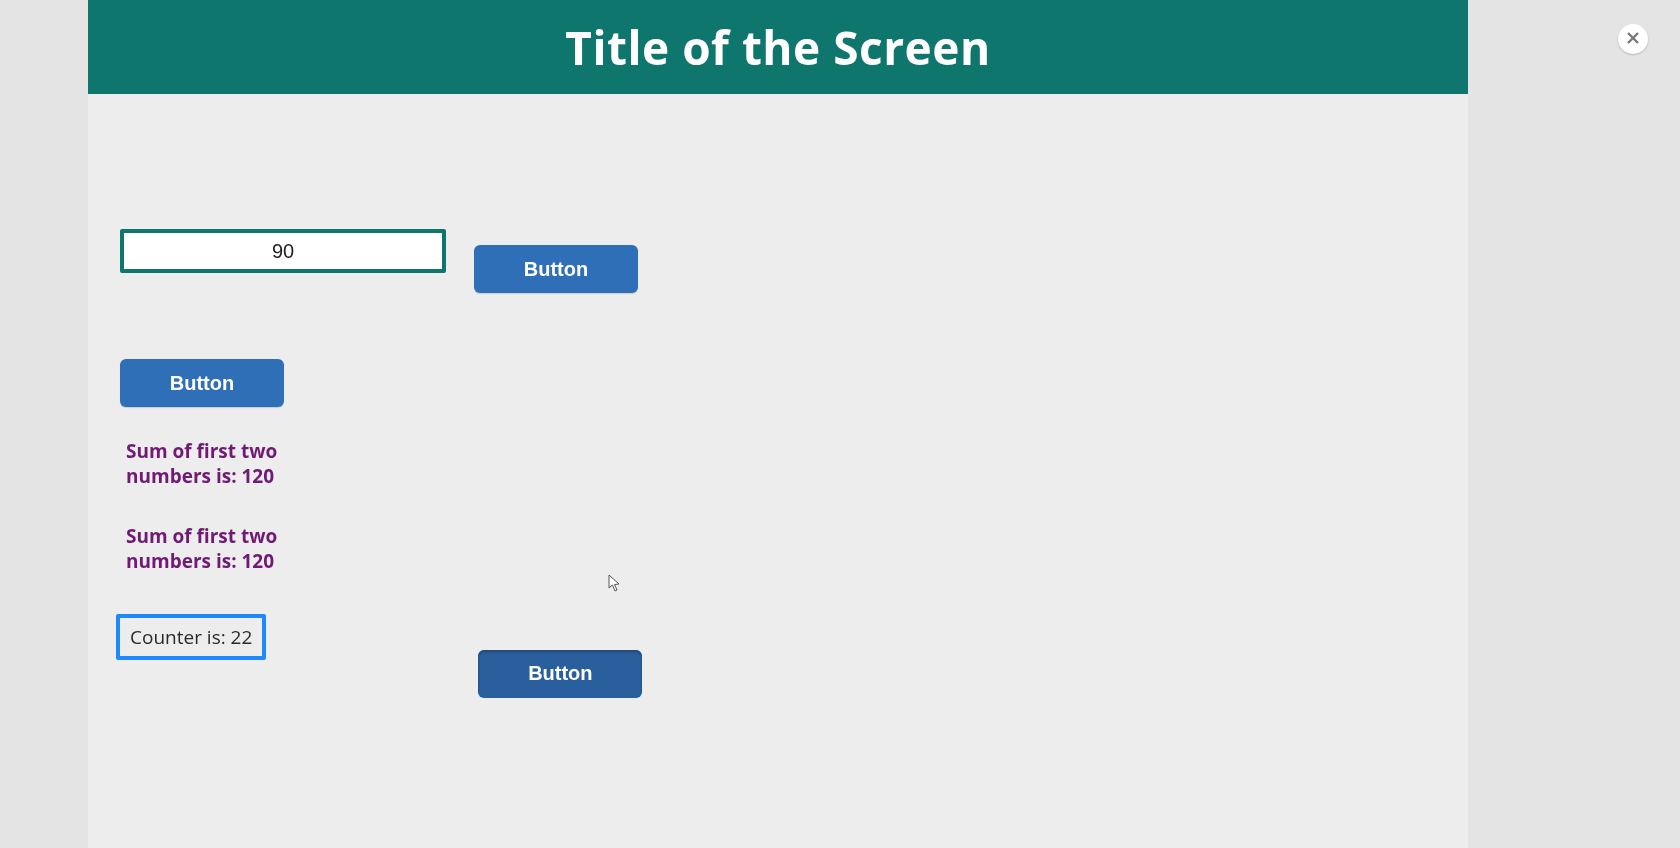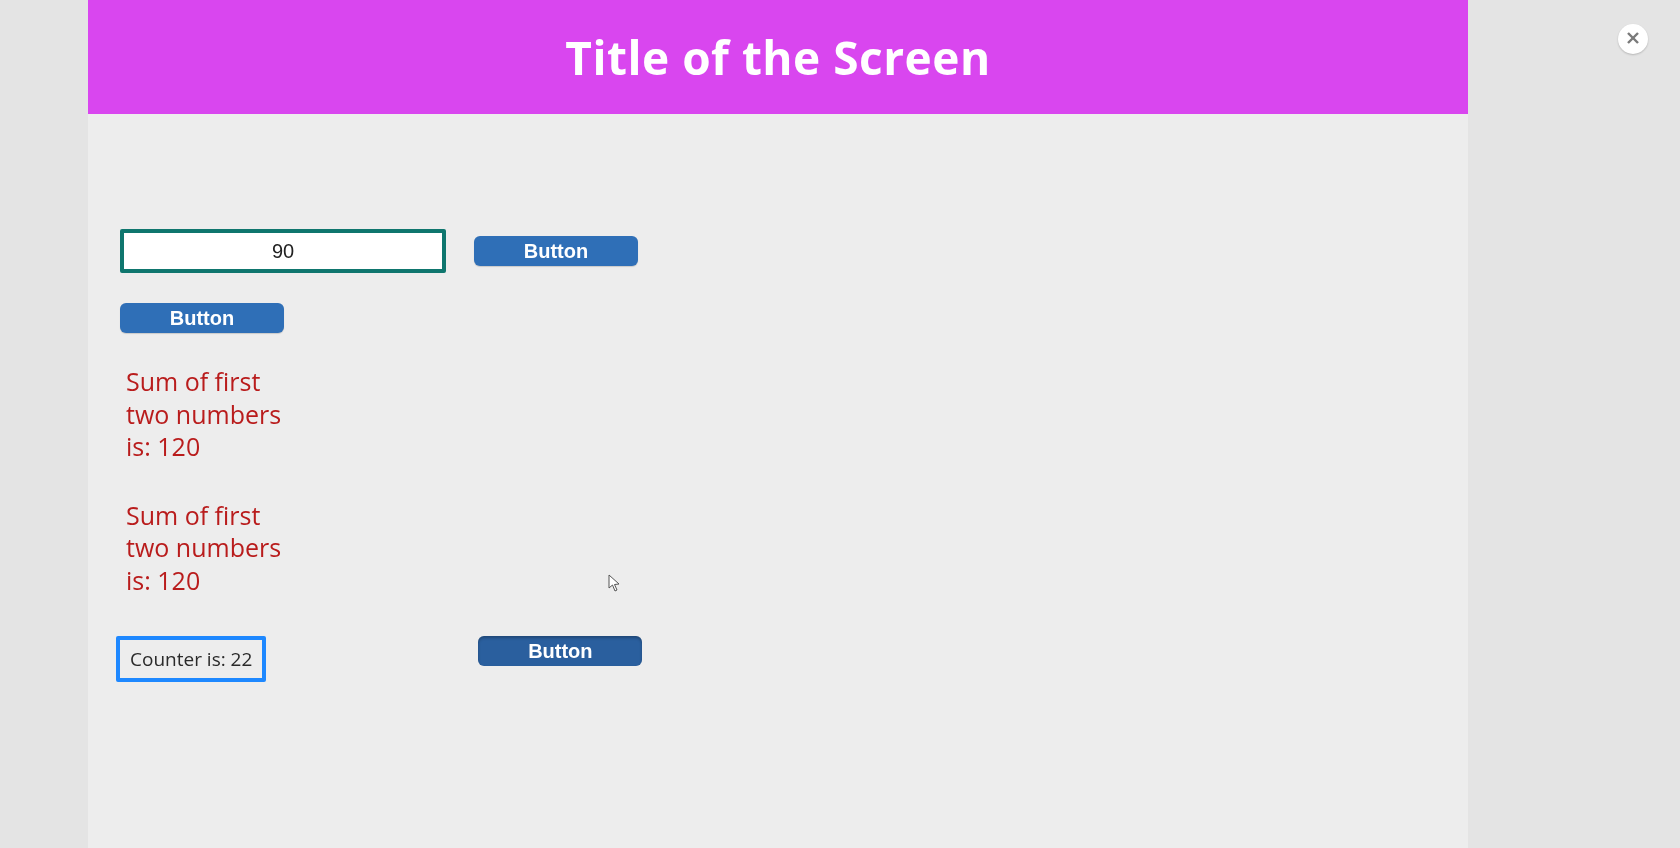--- a/index.html
+++ b/index.html
@@ -18,22 +18,22 @@
     .screen-wrapper {
       position: absolute;
       left: 88px;
       top: 0;
       width: 1380px;
       height: 848px;
       background-color: #ededed;
     }
     .header {
       width: 100%;
-      height: 114px;
-      background-color: #d946ef;
+      height: 94px;
+      background-color: #0f766e;
       display: flex;
       align-items: center;
       justify-content: center;
     }
     .header-title {
       color: #ffffff;
       font-size: 46px;
       font-weight: 700;
       letter-spacing: 0.5px;
     }
@@ -52,44 +52,46 @@
       border: 4px solid #0f766e;
       background-color: #ffffff;
       font-size: 20px;
       padding: 0 10px;
       color: #222;
       border-radius: 2px;
       text-align: center;
     }
     .btn {
       width: 164px;
-      height: 30px;
+      height: 48px;
       background-color: #2f6fb7;
       border: none;
       border-radius: 6px;
       color: #ffffff;
       font-size: 20px;
       font-weight: 600;
       cursor: pointer;
       box-shadow: 0 1px 1px rgba(0,0,0,0.15);
+      margin-top: 36px;
     }
     .btn-pressed {
       background-color: #2a5f9e;
       box-shadow: inset 0 2px 3px rgba(0,0,0,0.25);
     }
     .sum-block {
       margin-top: 32px;
       margin-left: 6px;
     }
     .sum-text {
-      font-size: 25px;
-      color: #b91c1c;
+      font-size: 19px;
+      color: #701a75;
       line-height: 1.3;
       margin-bottom: 36px;
       width: 160px;
+      font-weight: bold;
     }
     .counter-row {
       display: flex;
       align-items: flex-start;
       gap: 212px;
       margin-top: 40px;
       margin-left: -4px;
     }
     .counter-box {
       border: 4px solid #1e88ff;

